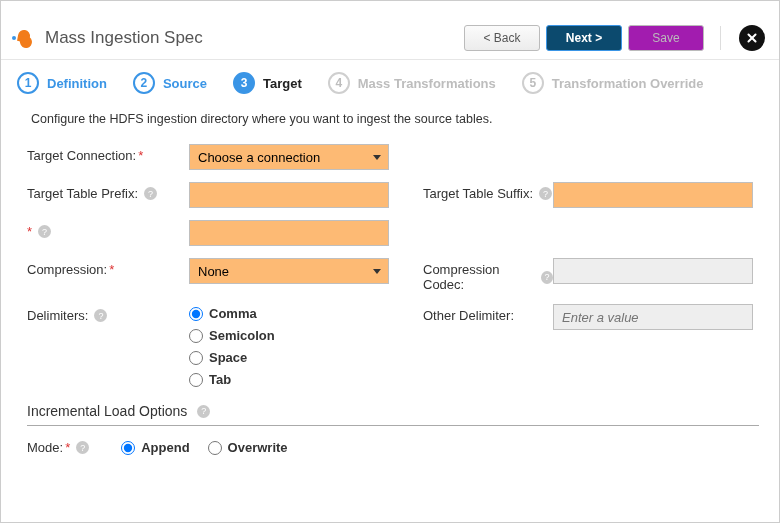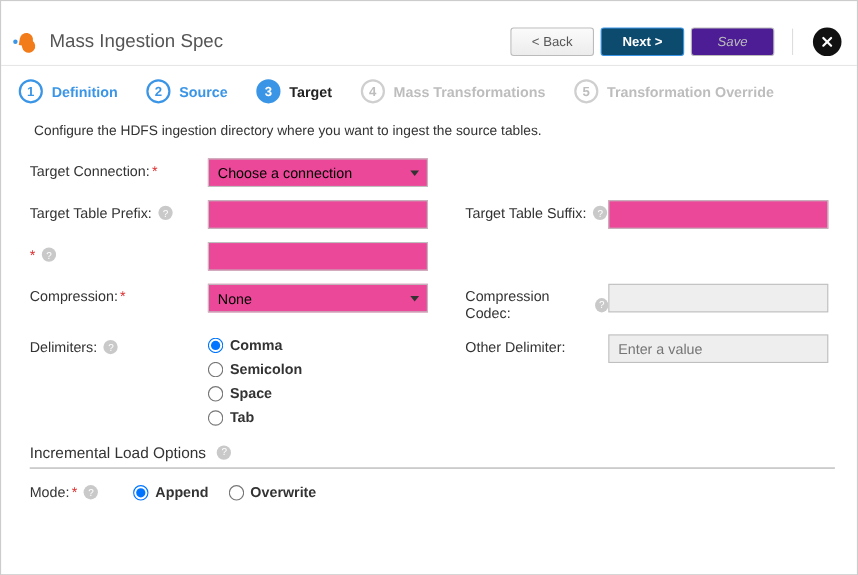--- a/index.html
+++ b/index.html
@@ -55,23 +55,22 @@
     padding: 0 10px;
   }
   .btn.primary {
     background: #0c4a6e;
     border-color: #3a95e6;
     color: #fff;
     font-weight: 600;
   }
   .btn.disabled {
     color: #bbb;
-    background: #4c1d95;
+    background: #a21caf;
     cursor: default;
-    font-style: italic;
   }
   .close {
     width: 26px; height: 26px; border-radius: 50%;
     background: #111; color:#fff;
     display:flex; align-items:center; justify-content:center;
     margin-left: 8px;
     cursor: pointer;
     font-size: 14px;
     position: relative;
   }
@@ -143,21 +142,21 @@
     margin-left:4px;
     cursor: default;
   }
   .inp, .sel {
     height: 26px;
     width: 200px;
     border: 1px solid #bfbfbf;
     padding: 0 8px;
     font-family: inherit;
     font-size: 13px;
-    background:#ec4899;
+    background:#fdba74;
   }
   .sel { appearance:none; }
   .sel-wrap {
     position:relative; width:200px;
   }
   .sel-wrap::after {
     content:""; position:absolute; right:8px; top:11px;
     border-left:4px solid transparent;
     border-right:4px solid transparent;
     border-top:5px solid #333;
@@ -305,21 +304,21 @@
         </label>
         <label class="radio-row">
           <input type="radio" name="delim" style="">
           <span class="radio-label">Tab</span>
         </label>
       </div>
       <div></div>
       <div class="label">
         <span>Other Delimiter:</span>
       </div>
-      <input class="inp disabled" disabled="" style="" placeholder="Enter a value">
+      <input class="inp disabled" disabled="" style="font-style: italic;" placeholder="Enter a value">
 
     </div>
 
     <div class="section-title">
       <span>Incremental Load Options</span>
       <span class="help">?</span>
     </div>
     <hr>
 
     <div class="mode-row">

